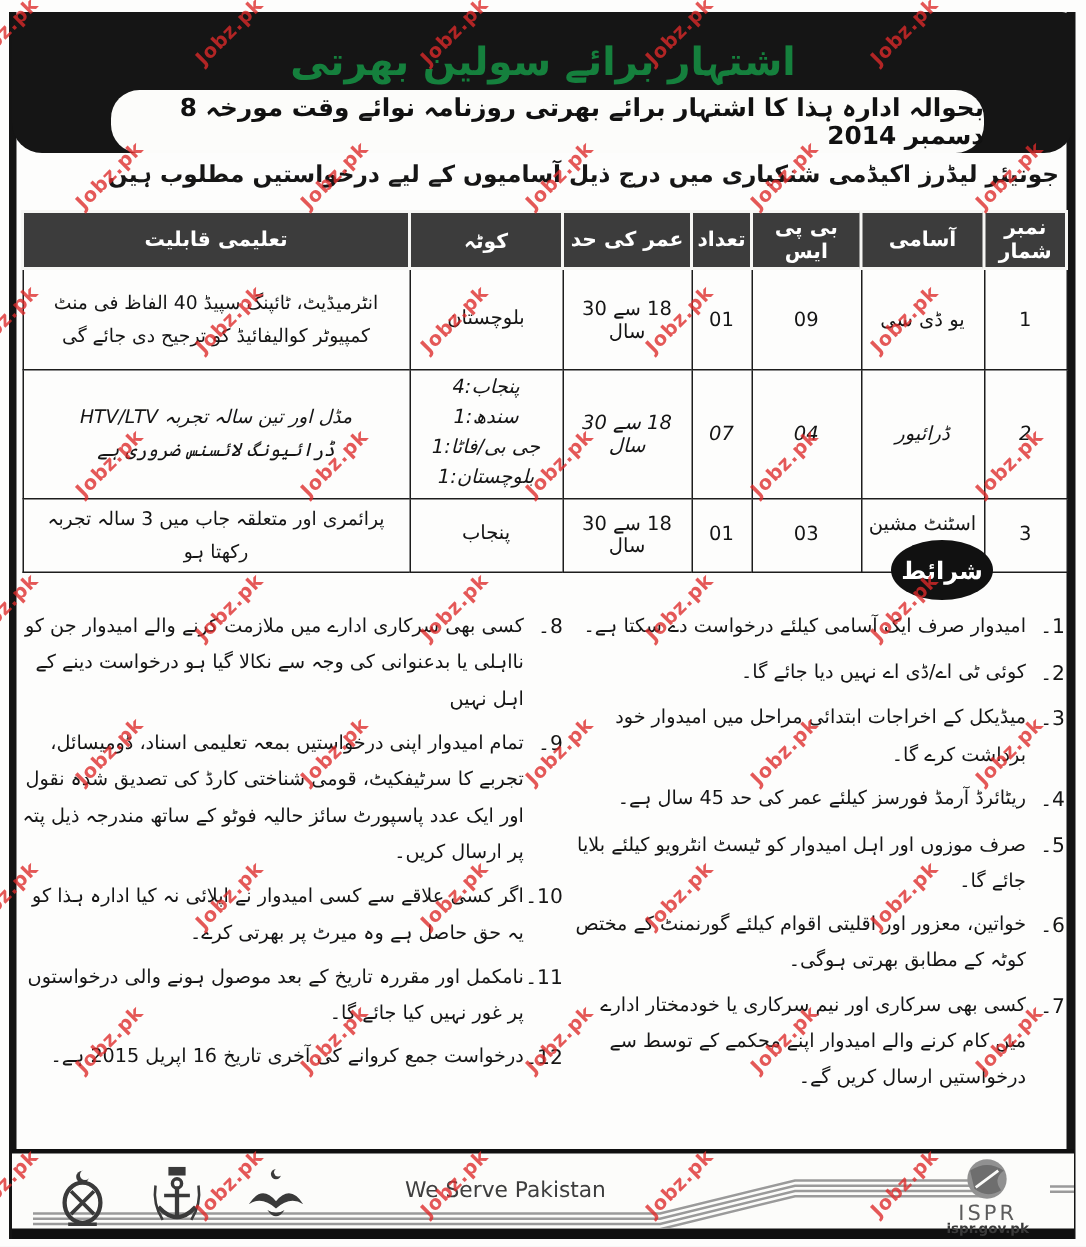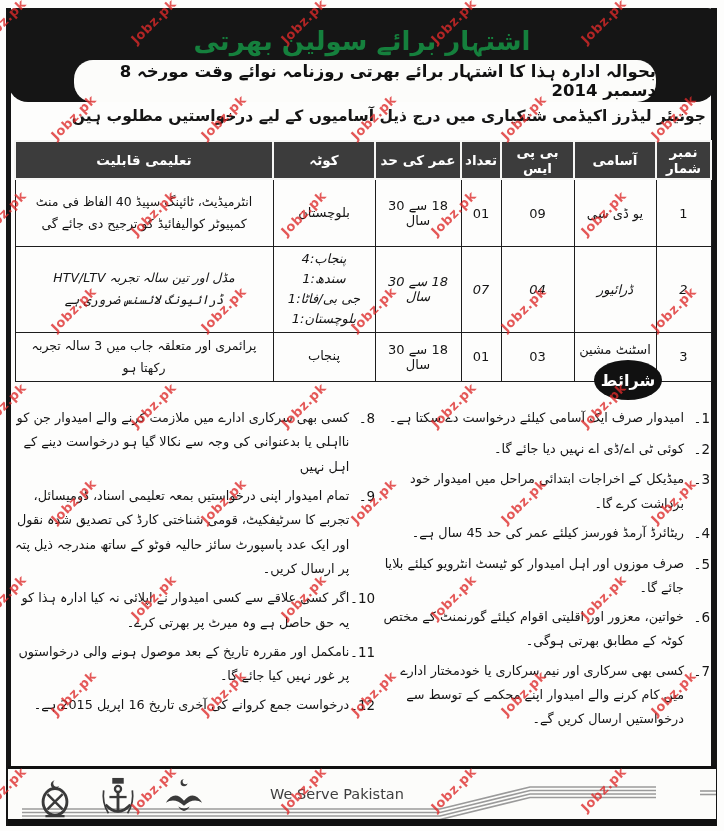--- a/index.html
+++ b/index.html
@@ -227,20 +227,29 @@
         <path d="M3 14 Q1 27 8 38 M33 14 Q35 27 28 38" fill="none" stroke="#3a3a3a" stroke-width="1.8"></path>
       </svg>
       <svg width="44" height="42" viewBox="0 0 44 44">
         <circle cx="22" cy="6" r="3.6" fill="#3a3a3a"></circle>
           <circle cx="23.5" cy="4.8" r="2.9" fill="#fcfcfa"></circle>
         <path d="M3 27 Q12 13 22 25 Q32 13 41 27 Q32 21 22 30 Q12 21 3 27 Z" fill="#3a3a3a"></path>
         <path d="M16 31 Q22 40 28 31 Q22 35 16 31 Z" fill="#3a3a3a"></path>
       </svg>
     </div>
     <div class="slogan">We Serve Pakistan</div>
+    <div class="ispr-block">
+      <svg width="30" height="30" viewBox="0 0 32 32">
+        <circle cx="16" cy="16" r="14" fill="#919191"></circle>
+        <path d="M4 10 Q16 2 28 10 Q20 16 26 24 Q16 30 7 23 Z" fill="#6e6e6e"></path>
+        <line x1="8" y1="22" x2="24" y2="10" stroke="#fcfcfa" stroke-width="2"></line>
+      </svg>
+      <div class="ispr-name">ISPR</div>
+      <div class="ispr-url">ispr.gov.pk</div>
+    </div>
   </div>
 
   <div id="wm-layer">
       <span class="wm" style="left: -25px; top: 14px; color: rgb(222, 42, 42); opacity: 0.78;">Jobz.pk</span>
       <span class="wm" style="left: 125px; top: 14px; color: rgb(222, 42, 42); opacity: 0.78;">Jobz.pk</span>
       <span class="wm" style="left: 275px; top: 14px; color: rgb(222, 42, 42); opacity: 0.78;">Jobz.pk</span>
       <span class="wm" style="left: 425px; top: 14px; color: rgb(222, 42, 42); opacity: 0.78;">Jobz.pk</span>
       <span class="wm" style="left: 575px; top: 14px; color: rgb(222, 42, 42); opacity: 0.78;">Jobz.pk</span>
       <span class="wm" style="left: 45px; top: 110px; color: rgb(222, 42, 42); opacity: 0.78;">Jobz.pk</span>
       <span class="wm" style="left: 195px; top: 110px; color: rgb(222, 42, 42); opacity: 0.78;">Jobz.pk</span>

